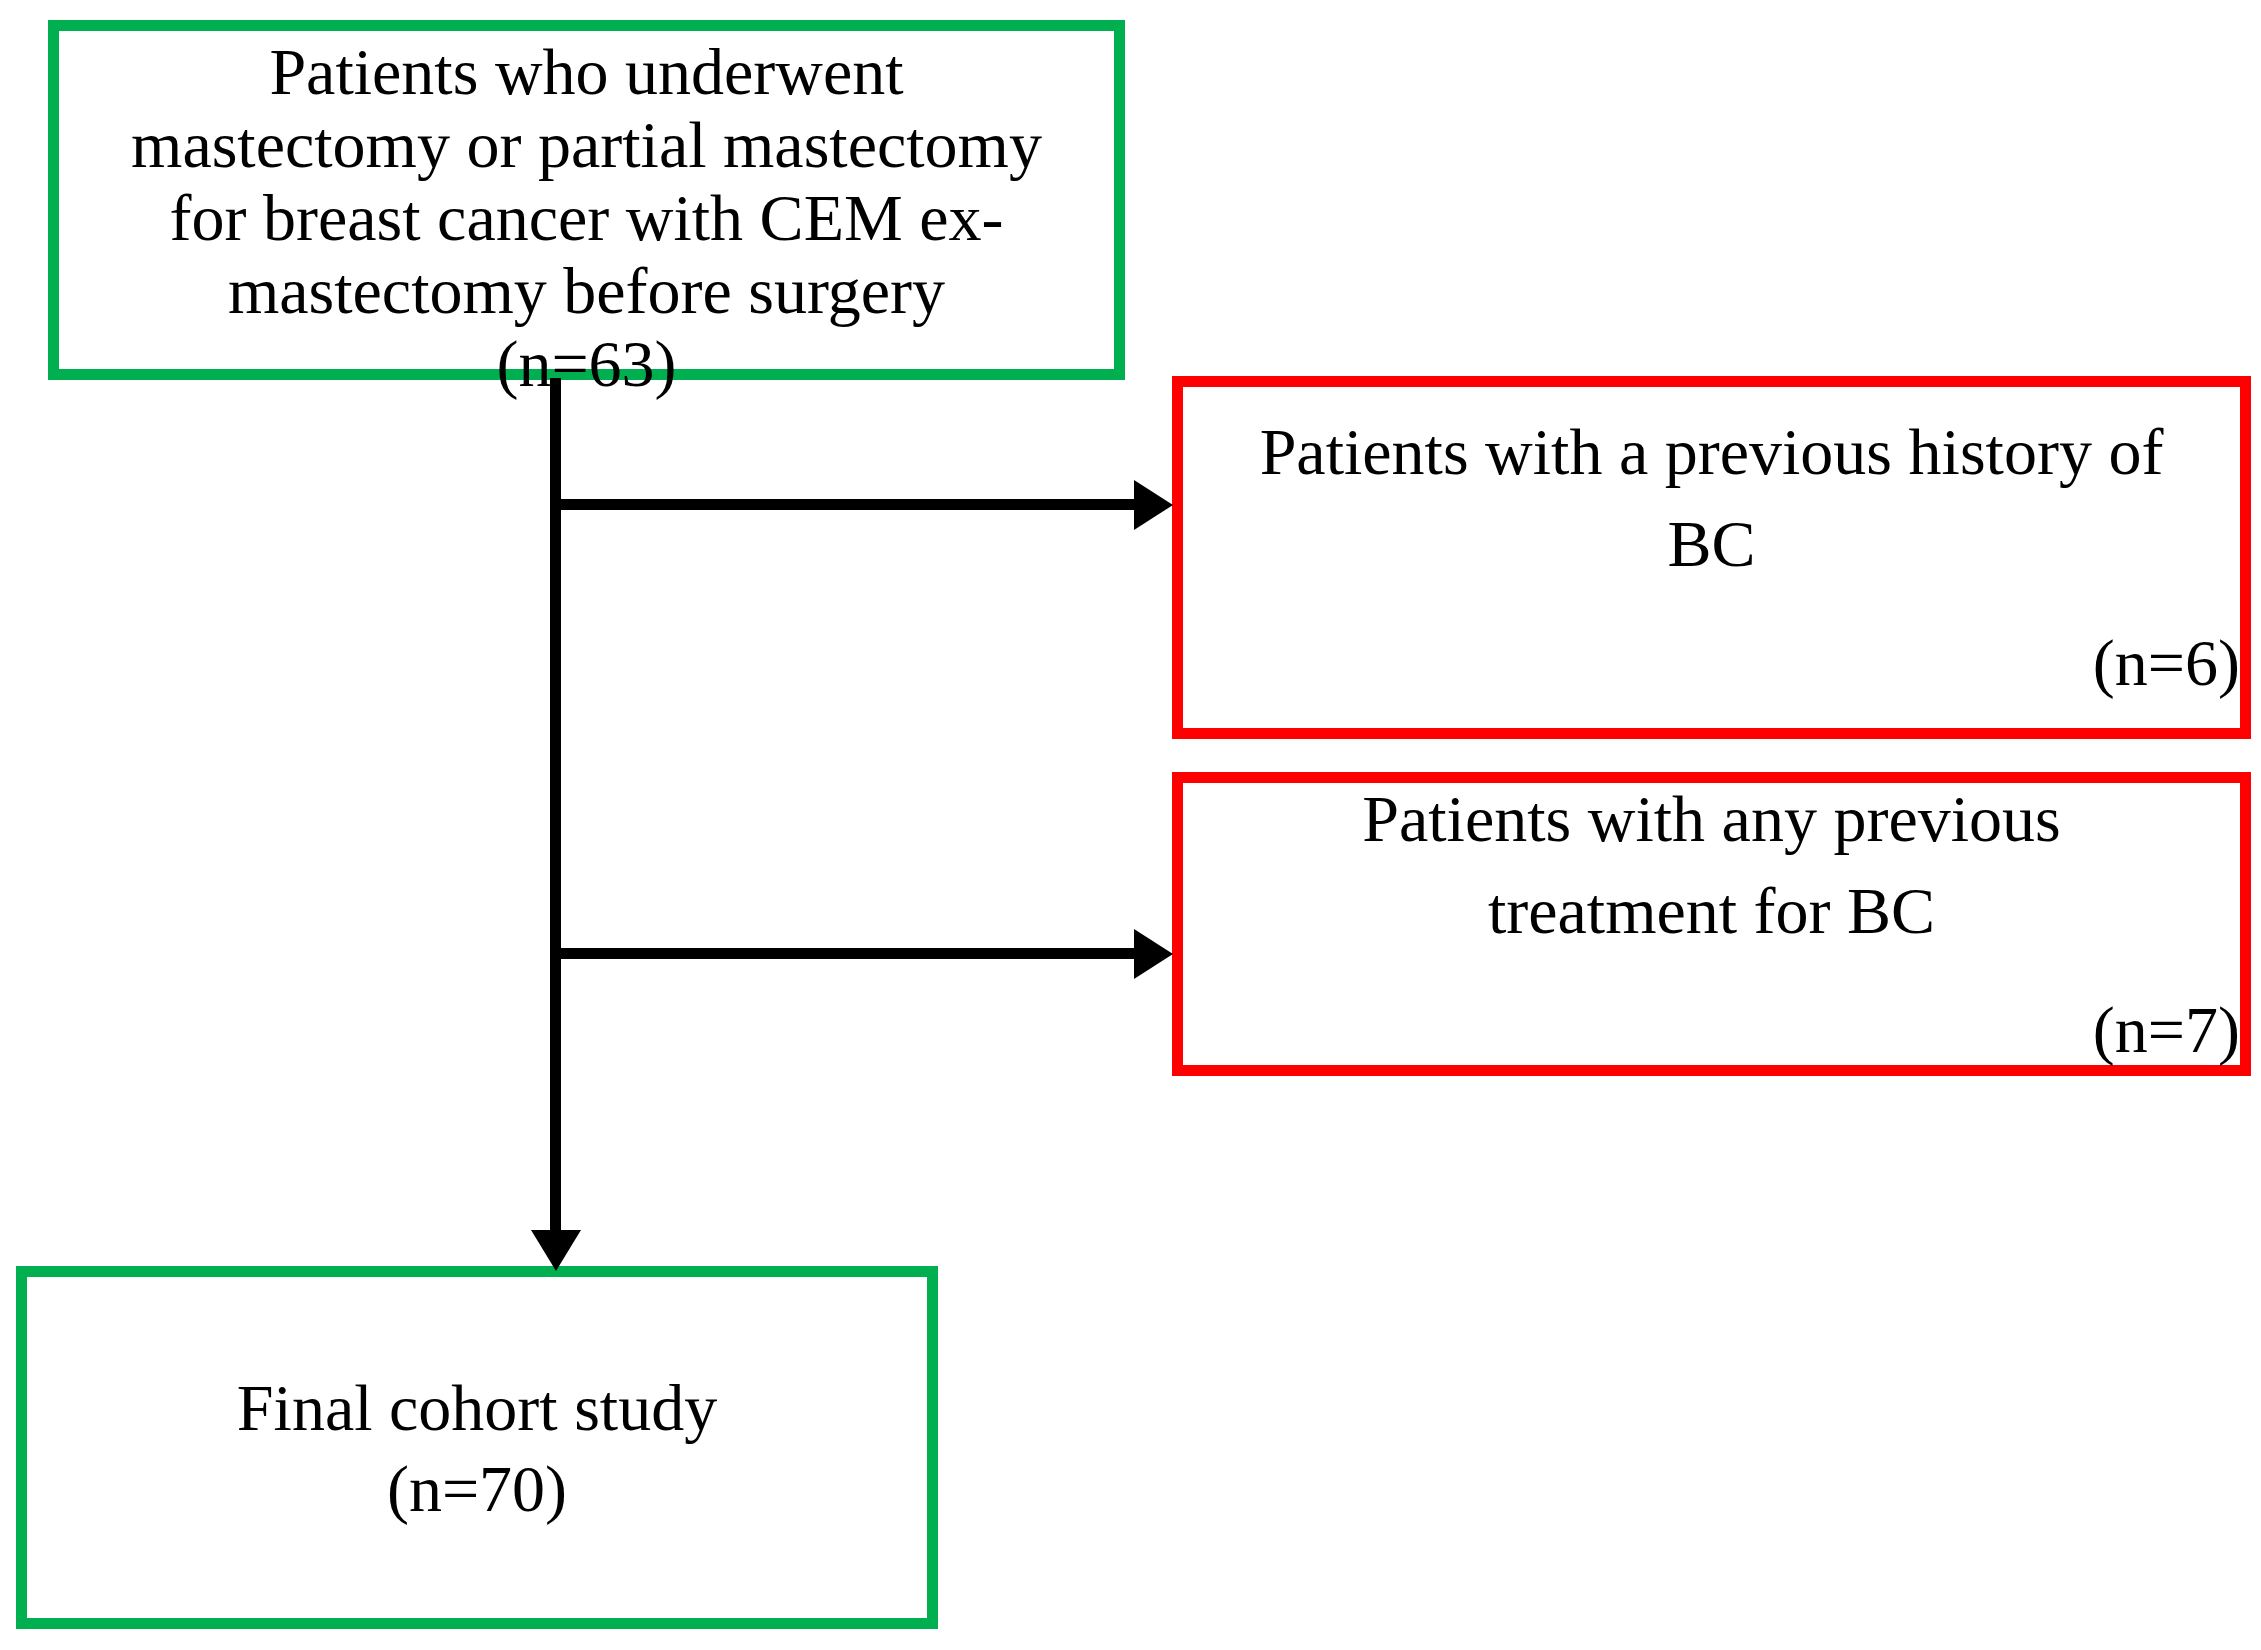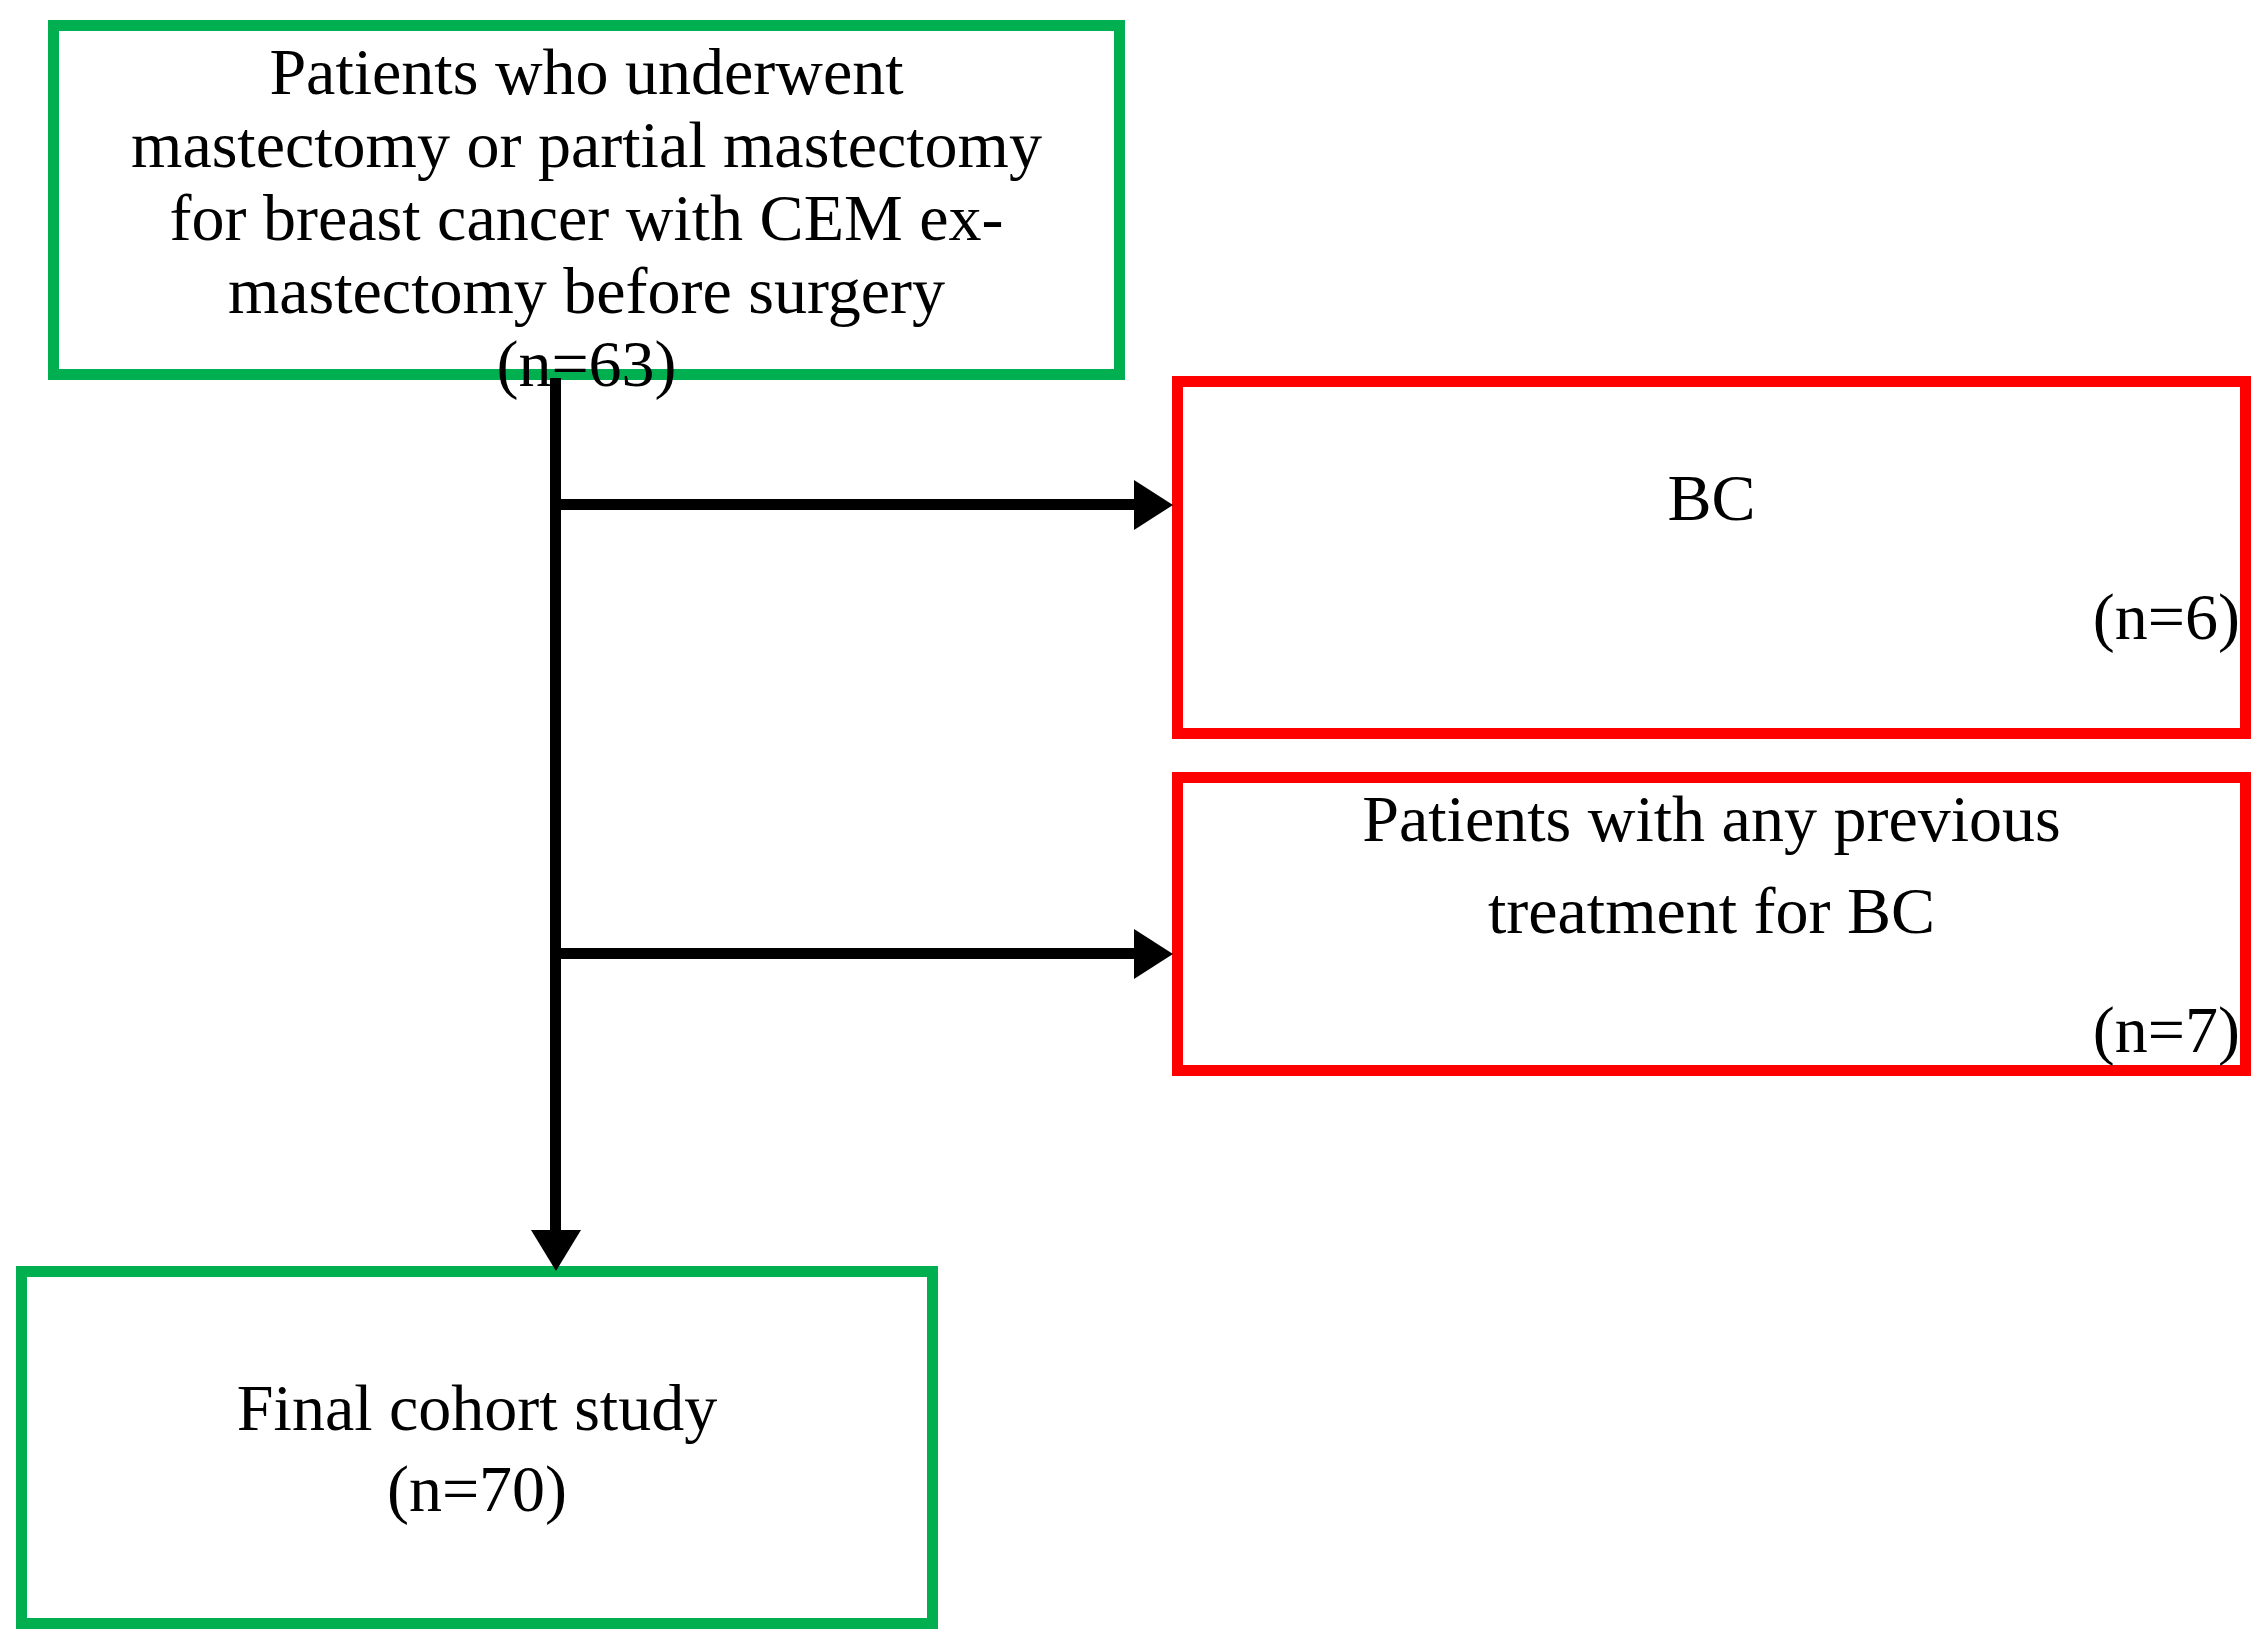--- a/index.html
+++ b/index.html
@@ -56,20 +56,21 @@
 
   <div class="node node--green" id="node-initial">
     <span class="line">Patients who underwent</span>
     <span class="line">mastectomy or partial mastectomy</span>
     <span class="line">for breast cancer with CEM ex-</span>
     <span class="line">mastectomy before surgery</span>
     <span class="line">(n=63)</span>
   </div>
 
   <div class="node node--red node--flex" id="node-history">
+    <span class="line">Patients with a previous history of</span>
     <span class="line">BC</span>
     <span class="line line--gap">(n=6)</span>
   </div>
 
   <div class="node node--red node--flex" id="node-treatment">
     <span class="line">Patients with any previous</span>
     <span class="line">treatment for BC</span>
     <span class="line line--gap">(n=7)</span>
   </div>
 

